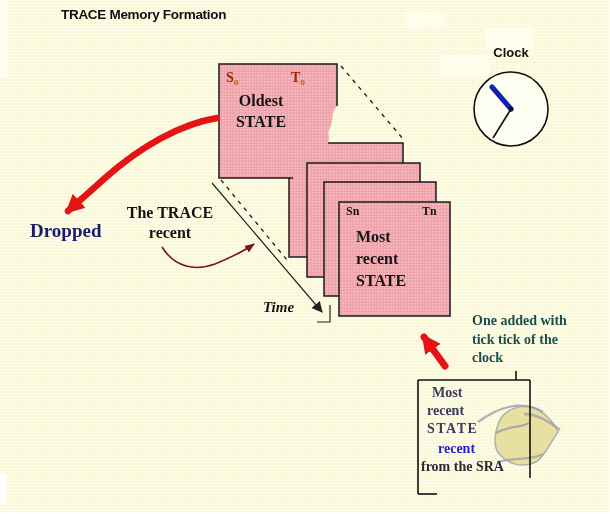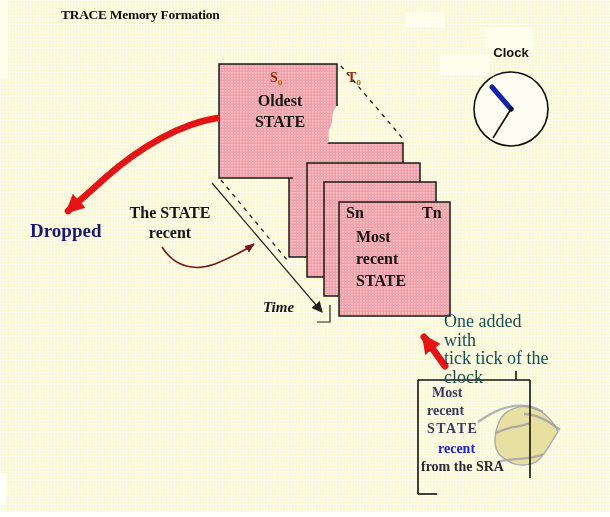--- a/index.html
+++ b/index.html
@@ -9,37 +9,37 @@
     overflow:hidden;
     background-color:#FAF8D2;
     background-image:
       repeating-linear-gradient(0deg, rgba(255,255,255,.55) 0 1px, transparent 1px 3px),
       repeating-linear-gradient(90deg, rgba(255,255,255,.40) 0 1px, transparent 1px 3px);
     font-family:"Liberation Serif", serif;
   }
   .abs{position:absolute;}
   svg.layer{position:absolute;left:0;top:0;}
   .title{
-    font-family:Liberation Serif, serif;
+    font-family:Liberation Sans, sans-serif;
     font-weight:bold;font-size:13.5px;letter-spacing:-0.3px;color:#101010;
   }
   .clock-label{
     font-family:"Liberation Sans", sans-serif;
     font-weight:bold;font-size:13px;color:#101010;width:46px;text-align:center;
   }
   .serif-b{font-weight:bold;color:#141414;}
-  .card-corner{font-size:14px;font-weight:bold;color:#992800;margin-left:44px;}
+  .card-corner{font-size:14px;font-weight:bold;color:#992800;}
   .card-corner .subo{font-size:9.5px;color:#CC6600;vertical-align:-3px;font-weight:bold;}
-  .oldest-text{left:221px;top:90px;width:118px;text-align:center;font-size:16px;line-height:21px;}
+  .oldest-text{left:202px;top:90px;width:118px;text-align:center;font-size:16px;line-height:21px;}
   .front-text{left:356px;top:226px;width:95px;text-align:left;font-size:16px;line-height:22px;}
-  .sn-tn{font-size:16px;font-weight:bold;color:#141414;}
+  .sn-tn{font-size:12px;font-weight:bold;color:#141414;}
   .trace-label{left:118px;top:203px;width:104px;text-align:center;font-size:16px;line-height:20px;}
   .dropped{font-size:19px;font-weight:bold;color:#1A1A6E;}
   .time{font-size:15px;font-weight:bold;color:#141414;font-style:italic;}
-  .tick-note{left:444px;top:312px;width:112px;font-size:18px;line-height:18.5px;font-weight:normal;color:#184F4F;}
+  .tick-note{left:472px;top:312px;width:112px;font-size:14px;line-height:18.5px;font-weight:bold;color:#184F4F;}
   .boxline{font-size:14px;font-weight:bold;white-space:nowrap;}
   .c-slate{color:#3A3A5E;}
   .c-blue{color:#2222CC;}
   .c-dark{color:#2A2A35;}
 </style>
 </head>
 <body>
 
 <div class="stage">
 
@@ -118,36 +118,36 @@
       <line x1="418" y1="494" x2="437" y2="494"></line>
       <line x1="530" y1="380" x2="530" y2="478"></line>
     </g>
   </svg>
 
   <div class="abs title" style="left:61px;top:7px;">TRACE Memory Formation</div>
 
   <div class="abs clock-label" style="left:488px;top:45px;">Clock</div>
 
   <div class="abs card-corner" style="left:226px;top:70px;"><span>S</span><span class="subo">o</span></div>
-  <div class="abs card-corner" style="left:303px;top:70px;text-align:right;"><span>T</span><span class="subo">o</span></div>
+  <div class="abs card-corner" style="left:291px;top:70px;text-align:right;"><span>T</span><span class="subo">o</span></div>
   <div class="abs oldest-text serif-b">
     <div>Oldest</div>
     <div>STATE</div>
   </div>
 
   <div class="abs sn-tn" style="left:346px;top:204px;">Sn</div>
   <div class="abs sn-tn" style="left:422px;top:204px;">Tn</div>
   <div class="abs front-text serif-b">
     <div>Most</div>
     <div>recent</div>
     <div>STATE</div>
   </div>
 
   <div class="abs trace-label serif-b">
-    <div>The STATE</div>
+    <div>The TRACE</div>
     <div>recent</div>
   </div>
 
   <div class="abs dropped" style="left:30px;top:220px;">Dropped</div>
 
   <div class="abs time" style="left:263px;top:299px;">Time</div>
 
   <div class="abs tick-note">
     <div>One added with</div>
     <div>tick tick of the</div>

